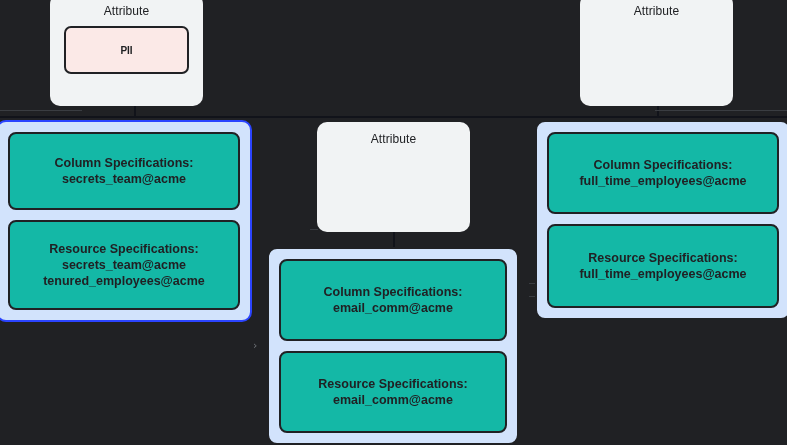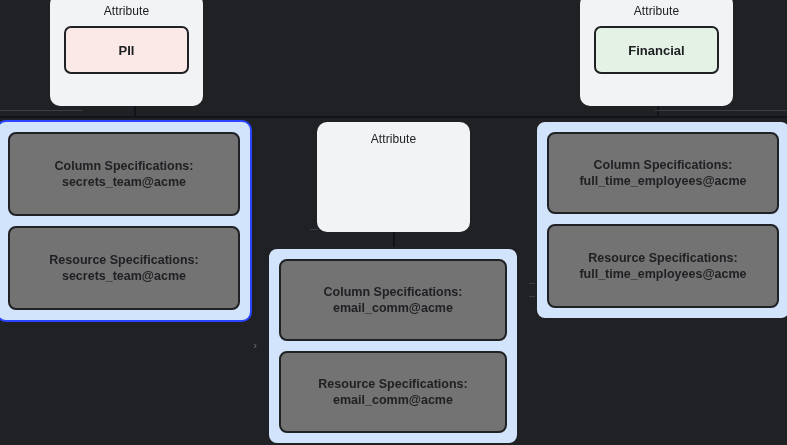--- a/index.html
+++ b/index.html
@@ -48,21 +48,21 @@
     font-weight: 400;
     letter-spacing: .1px;
     margin-bottom: 8px;
     text-align: center;
   }
   .attr-chip {
     box-sizing: border-box;
     width: 100%;
     border: 2px solid #202124;
     border-radius: 7px;
-    font-size: 13px;
+    font-size: 10px;
     font-weight: bold;
     color: #202124;
     display: flex;
     align-items: center;
     justify-content: center;
     text-align: center;
   }
 
   
   .spec-panel {
@@ -74,21 +74,21 @@
     padding: 10px;
     display: flex;
     flex-direction: column;
     gap: 10px;
     z-index: 5;
   }
   .spec-panel.selected {
     border-color: #2b44ff;
   }
   .spec-box {
-    background: #737373;
+    background: #14b8a6;
     border: 2px solid #202124;
     border-radius: 8px;
     box-sizing: border-box;
     display: flex;
     flex-direction: column;
     align-items: center;
     justify-content: center;
     text-align: center;
     font-size: 12.5px;
     font-weight: bold;
@@ -130,35 +130,35 @@
 
   <div class="chevron" style="left:253px; top:339px;">›</div>
 
   <div class="attr-card" style="left:50px; top:-6px; width:153px; height:112px;">
     <div class="attr-title">Attribute</div>
     <div class="attr-chip" style="height:48px; background:#fbe9e7;">PII</div>
   </div>
 
   <div class="attr-card" style="left:580px; top:-6px; width:153px; height:112px;">
     <div class="attr-title">Attribute</div>
-    <div class="attr-chip" style="height:48px; background:#e4f2e6;">Financial</div>
   </div>
 
   <div class="attr-card" style="left:317px; top:122px; width:153px; height:110px;">
     <div class="attr-title">Attribute</div>
   </div>
 
   <div class="spec-panel selected" style="left:-4px; top:120px; width:256px; height:202px;">
     <div class="spec-box" style="height:70px;">
       <span class="ln">Column Specifications:</span>
       <span class="ln">secrets_team@acme</span>
     </div>
     <div class="spec-box" style="height:90px;">
       <span class="ln">Resource Specifications:</span>
       <span class="ln">secrets_team@acme</span>
+      <span class="ln">tenured_employees@acme</span>
     </div>
   </div>
 
   <div class="spec-panel" style="left:267px; top:247px; width:252px; height:198px;">
     <div class="spec-box" style="height:72px;">
       <span class="ln">Column Specifications:</span>
       <span class="ln">email_comm@acme</span>
     </div>
     <div class="spec-box" style="height:82px;">
       <span class="ln">Resource Specifications:</span>

